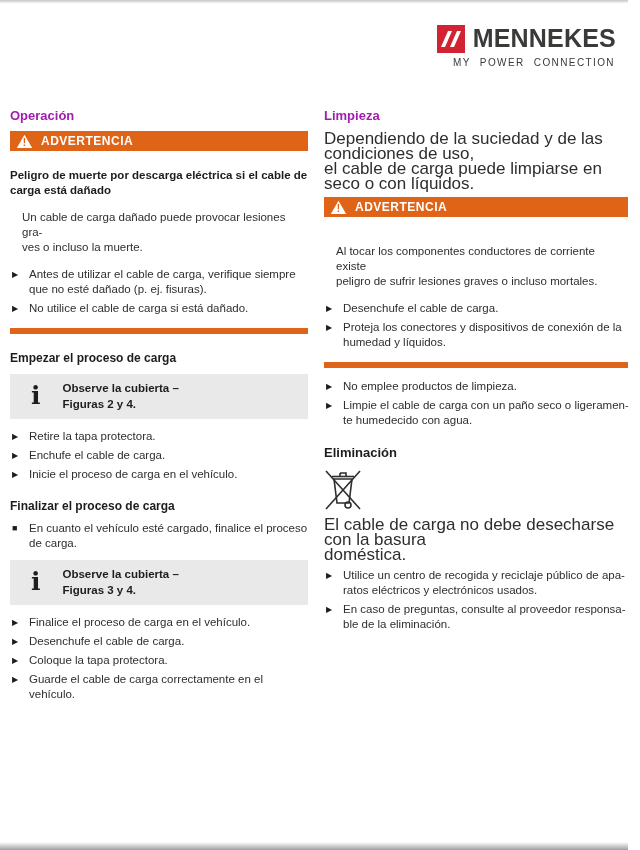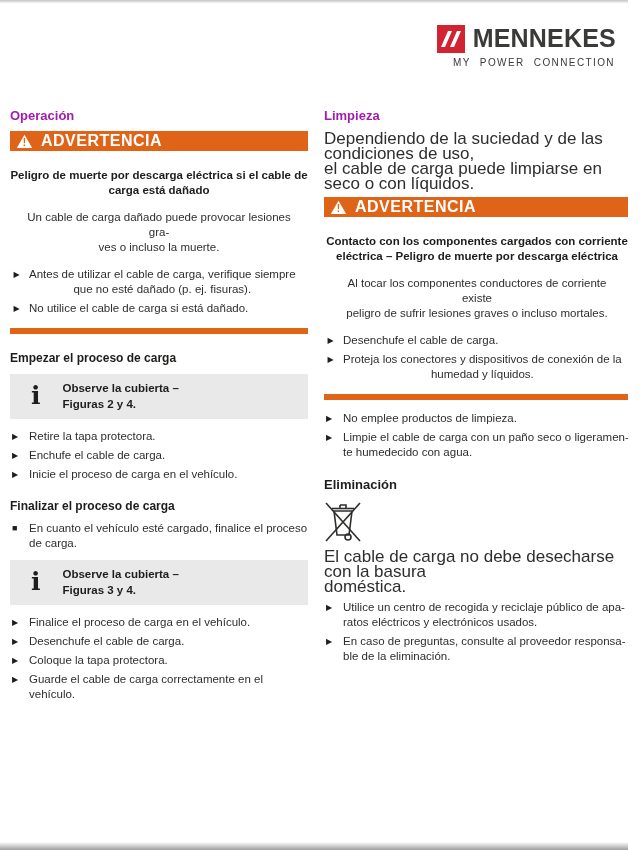--- a/index.html
+++ b/index.html
@@ -20,23 +20,23 @@
   
   .columns{display:flex;gap:16px;padding:0 10px;margin-top:40px;align-items:flex-start;}
   .col-left{width:298px;flex:0 0 298px;}
   .col-right{width:306px;flex:0 0 306px;}
   h2.section{font-size:13px;font-weight:bold;color:#a21caf;margin:0 0 8px 0;}
   h3.sub{font-size:12px;font-weight:bold;color:#1d1d1b;margin:17px 0 8px 0;}
   p.para{font-size:17px;line-height:15px;margin:0 0 6px 0;white-space:pre-line;}
   
   .warnbox{margin:2px 0 0 0;}
   .warnbar{background:#e06418;height:20px;display:flex;align-items:center;gap:8px;padding:0 6px;}
-  .warnbar .warnlabel{color:#ffffff;font-size:16px;font-weight:bold;letter-spacing:0.5px;}
+  .warnbar .warnlabel{color:#ffffff;font-size:12px;font-weight:bold;letter-spacing:0.5px;}
   .warn-icon{display:block;}
-  .warnbody{padding:15px 0 8px 0;text-align:center;}
+  .warnbody{padding:15px 0 8px 0;}
   .warn-heading{font-size:11.5px;line-height:15px;font-weight:bold;color:#1d1d1b;margin:2px 0;white-space:pre-line;}
   .warn-text{font-size:11.5px;line-height:15px;margin:12px;white-space:pre-line;}
   .warnbottom{height:6px;background:#e06418;}
   
   ul.blist{list-style:none;margin:5px 0 0 0;padding:0;}
   ul.blist li{display:flex;gap:8px;margin:0 0 4px 2px;font-size:11.5px;line-height:15px;}
   .marker{flex:0 0 9px;font-size:8px;line-height:15px;color:#1d1d1b;}
   .marker-square{flex:0 0 9px;font-size:9px;line-height:14px;color:#1d1d1b;}
   .btext{white-space:pre-line;}
   
@@ -159,22 +159,20 @@
 
       <div class="warnbox">
         <div class="warnbar">
           <svg class="warn-icon" width="17" height="15" viewBox="0 0 17 15" xmlns="http://www.w3.org/2000/svg">
             <path d="M8.5 0.8 L16.2 14 L0.8 14 Z" fill="#ffffff"></path>
             <text x="8.5" y="12.2" text-anchor="middle" font-size="10" font-weight="bold" fill="#e06418">!</text>
           </svg>
           <span class="warnlabel">ADVERTENCIA</span>
         </div>
         <div class="warnbody">
-          <p class="warn-heading">Contacto con los componentes cargados con corriente
-eléctrica – Peligro de muerte por descarga eléctrica</p>
           <p class="warn-text">Al tocar los componentes conductores de corriente existe
 peligro de sufrir lesiones graves o incluso mortales.</p>
           <ul class="blist">
             <li>
               <span class="marker">▶</span>
               <span class="btext">Desenchufe el cable de carga.</span>
             </li>
             <li>
               <span class="marker">▶</span>
               <span class="btext">Proteja los conectores y dispositivos de conexión de la

